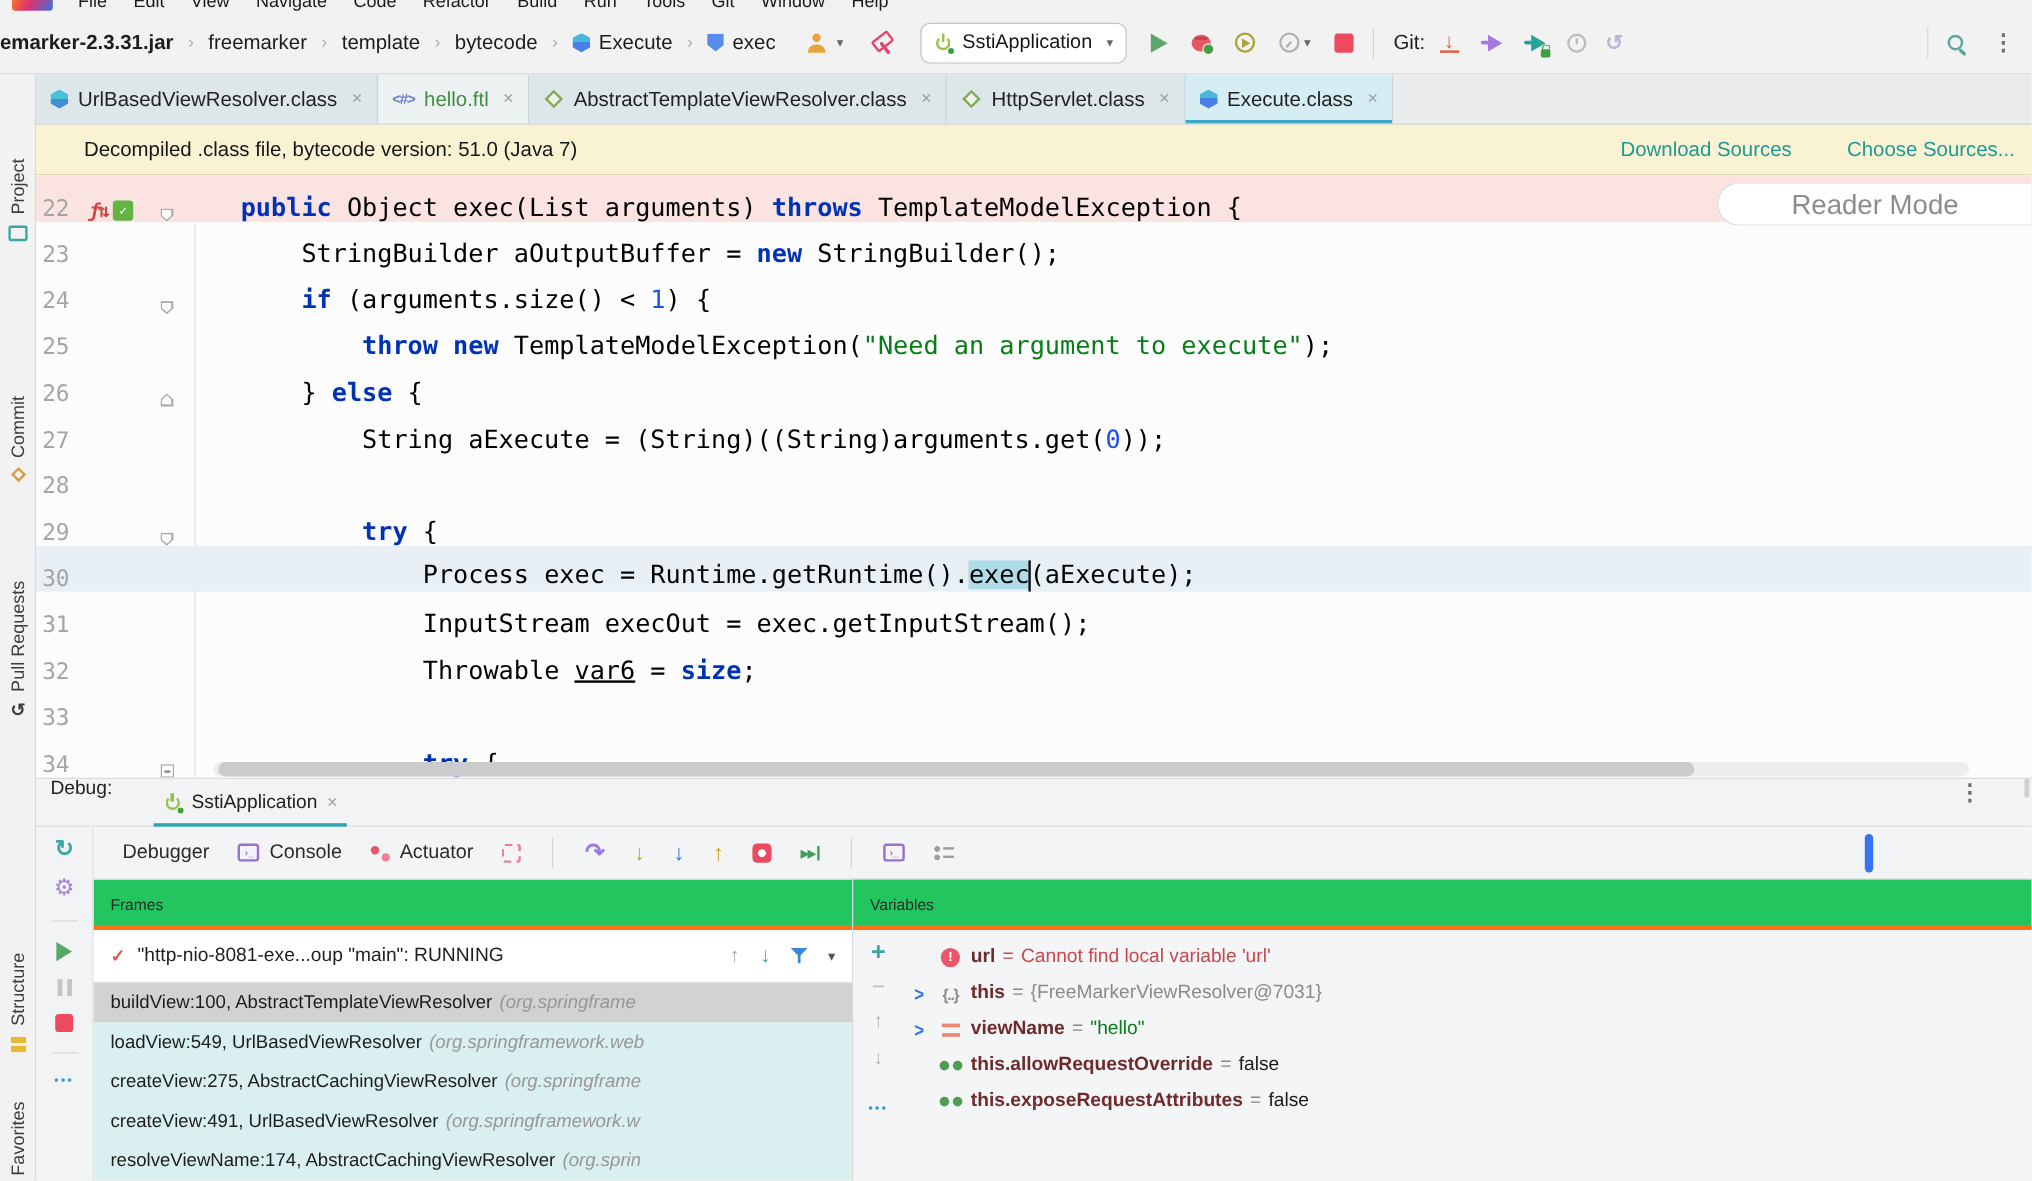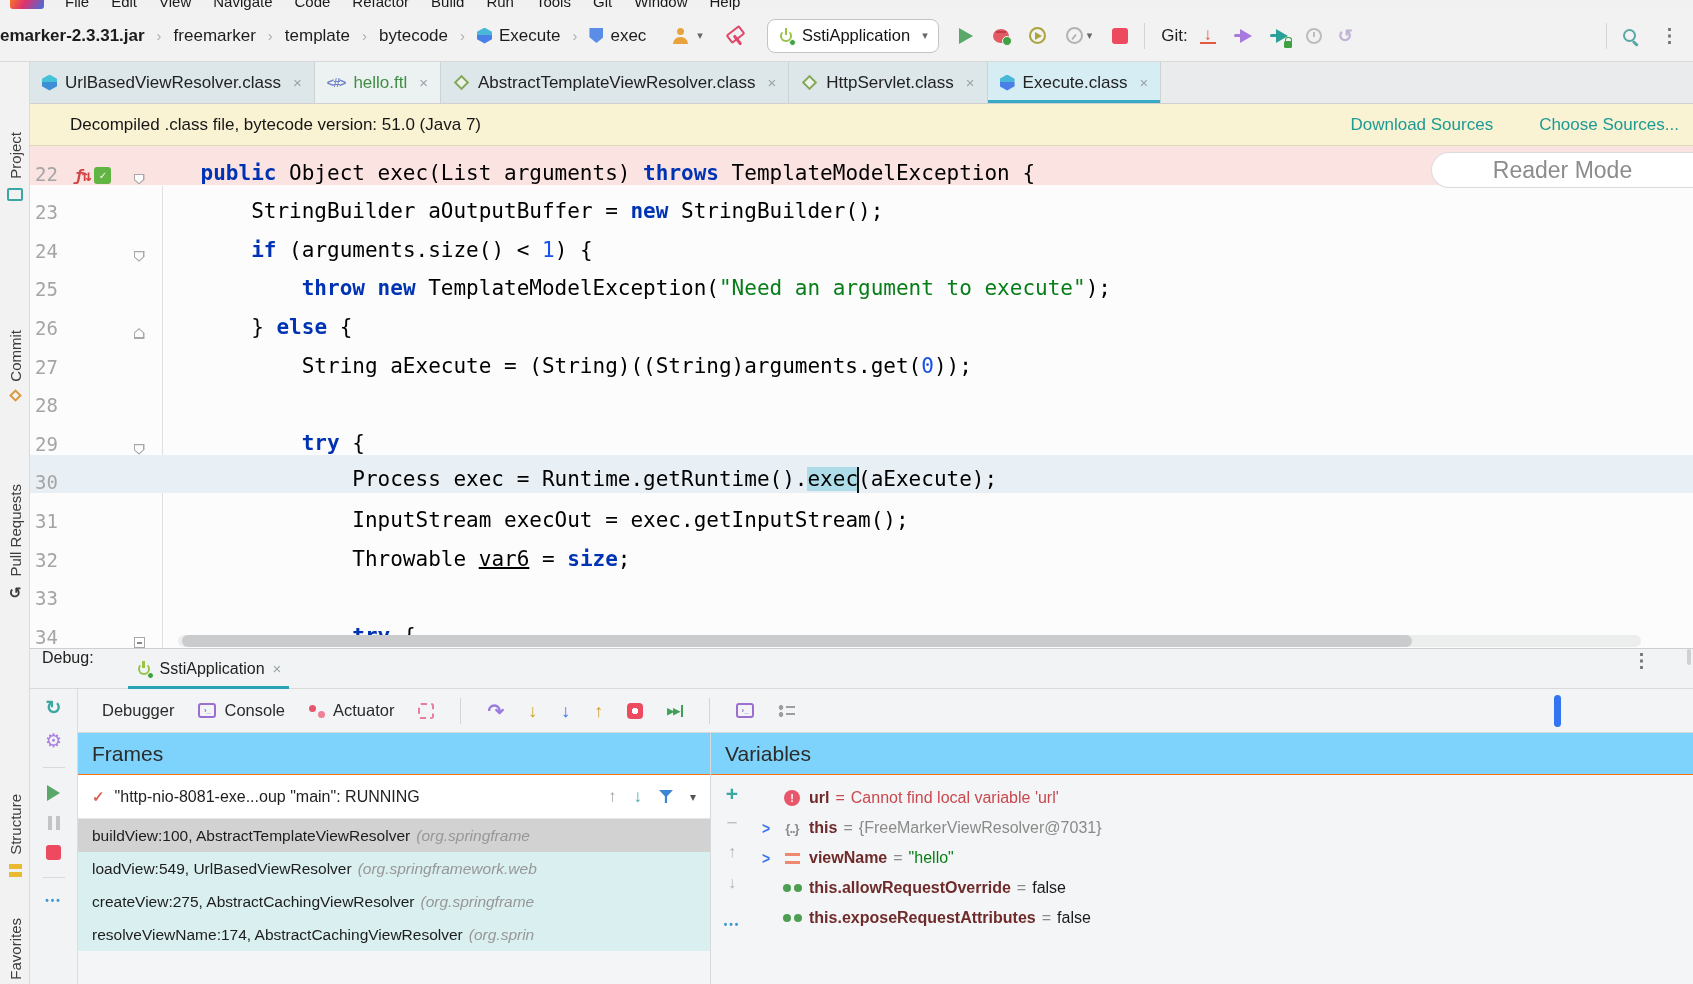--- a/index.html
+++ b/index.html
@@ -155,21 +155,21 @@
   .ic-viewbp{width:16px;height:16px;border-radius:4px;background:radial-gradient(circle at 50% 50%,#fff 0 3px,#ed4a5f 3.5px)}
   .ic-skip{color:#3f9e57;font-size:9px;font-weight:bold;letter-spacing:-1px;border-right:2.5px solid #3f9e57;padding-right:2px;line-height:12px}
   .ic-list{width:17px;height:14px;background:
     radial-gradient(circle at 3px 3.5px,#9e9e9e 0 2.2px,transparent 2.6px),
     radial-gradient(circle at 3px 10.5px,#9e9e9e 0 2.2px,transparent 2.6px),
     linear-gradient(#9e9e9e,#9e9e9e) 8px 2.5px/9px 2px no-repeat,
     linear-gradient(#9e9e9e,#9e9e9e) 8px 9.5px/9px 2px no-repeat}
   .bluebar{position:absolute;right:132px;top:6px;width:7px;height:32px;background:#3574f0;border-radius:4px}
   .panes{flex:1;display:flex;min-height:0}
   .frames-pane{width:632px;flex:none;display:flex;flex-direction:column;background:#f4f5f6;overflow:hidden}
-  .pane-header{height:42px;flex:none;line-height:41px;padding-left:14px;font-size:21px;color:#2b2b2b;border-bottom:1px solid #f97316;background:#7dd3fc}
+  .pane-header{height:42px;flex:none;line-height:41px;padding-left:14px;font-size:13px;color:#2b2b2b;border-bottom:4px solid #f97316;background:#22c55e}
   .thread-row{height:44px;flex:none;background:#fff;display:flex;align-items:center;gap:10px;padding:0 14px;border-bottom:1px solid #e6e6e6;font-size:16px;color:#1f1f1f;white-space:nowrap;overflow:hidden}
   .th-check{color:#d9604c;font-weight:bold;font-size:15px}
   .th-icons{margin-left:auto;display:flex;align-items:center;gap:17px}
   .g-up{color:#a3a3a3;font-size:17px;font-weight:bold}
   .g-down{color:#3aa7a3;font-size:17px;font-weight:bold}
   .ic-funnel{width:14px;height:13px;background:#3b87d6;clip-path:polygon(0 0,100% 0,58% 48%,58% 100%,42% 100%,42% 48%)}
   .g-dd{color:#555;font-size:12px}
   .frow{height:33px;flex:none;display:flex;align-items:center;gap:6px;padding-left:14px;font-size:15.5px;white-space:nowrap;overflow:hidden;background:#daeff0}
   .frow.sel{background:#d2d2d2}
   .floc{color:#1d1d1d}
@@ -520,20 +520,24 @@
                       <span class="floc">buildView:100, AbstractTemplateViewResolver</span>
                       <span class="fpkg">(org.springframe</span>
                     </div>
                     <div class="frow">
                       <span class="floc">loadView:549, UrlBasedViewResolver</span>
                       <span class="fpkg">(org.springframework.web</span>
                     </div>
                     <div class="frow">
                       <span class="floc">createView:275, AbstractCachingViewResolver</span>
                       <span class="fpkg">(org.springframe</span>
+                    </div>
+                    <div class="frow">
+                      <span class="floc">createView:491, UrlBasedViewResolver</span>
+                      <span class="fpkg">(org.springframework.w</span>
                     </div>
                     <div class="frow">
                       <span class="floc">resolveViewName:174, AbstractCachingViewResolver</span>
                       <span class="fpkg">(org.sprin</span>
                     </div>
                   </div>
               </div>
               <div class="vars-pane">
                 <div class="pane-header">Variables</div>
                 <div class="vars-body">

